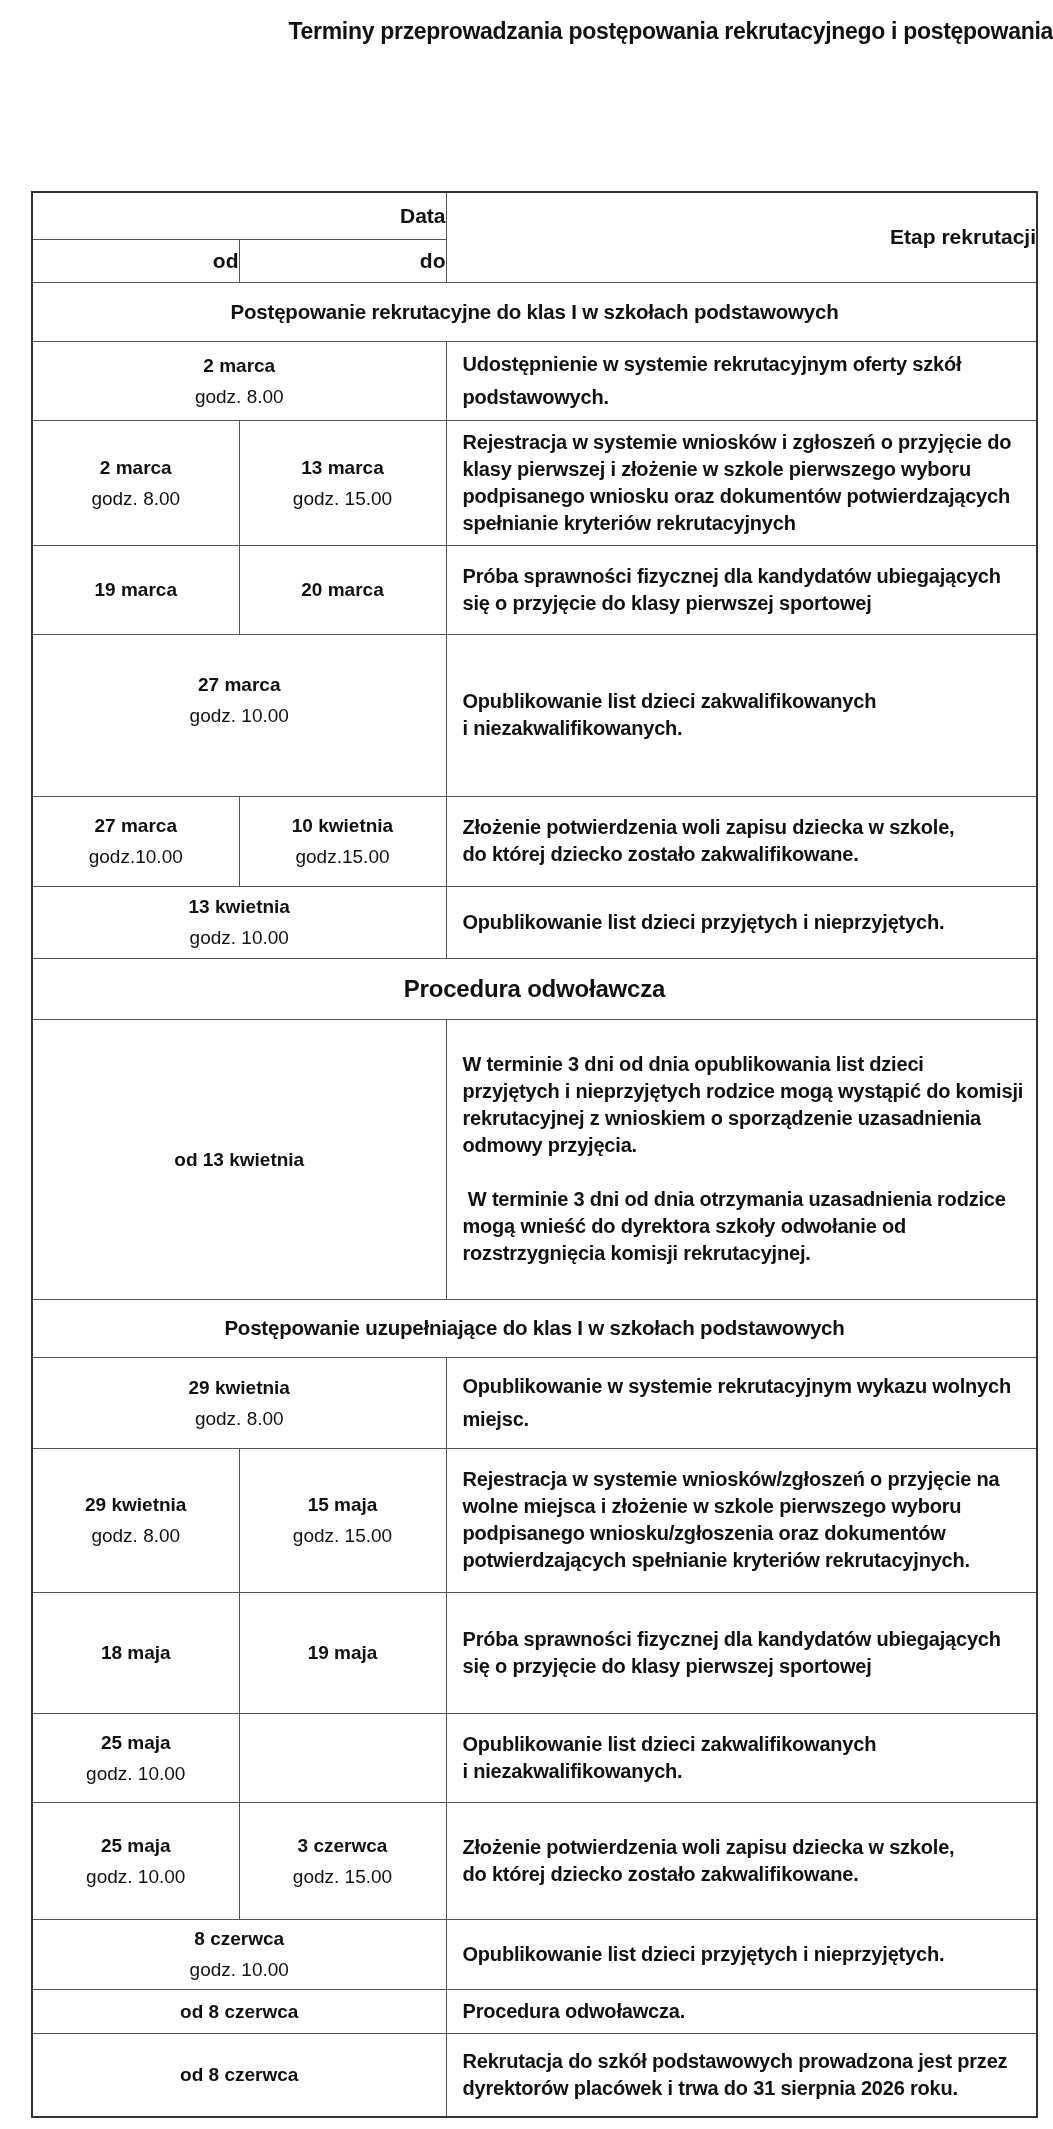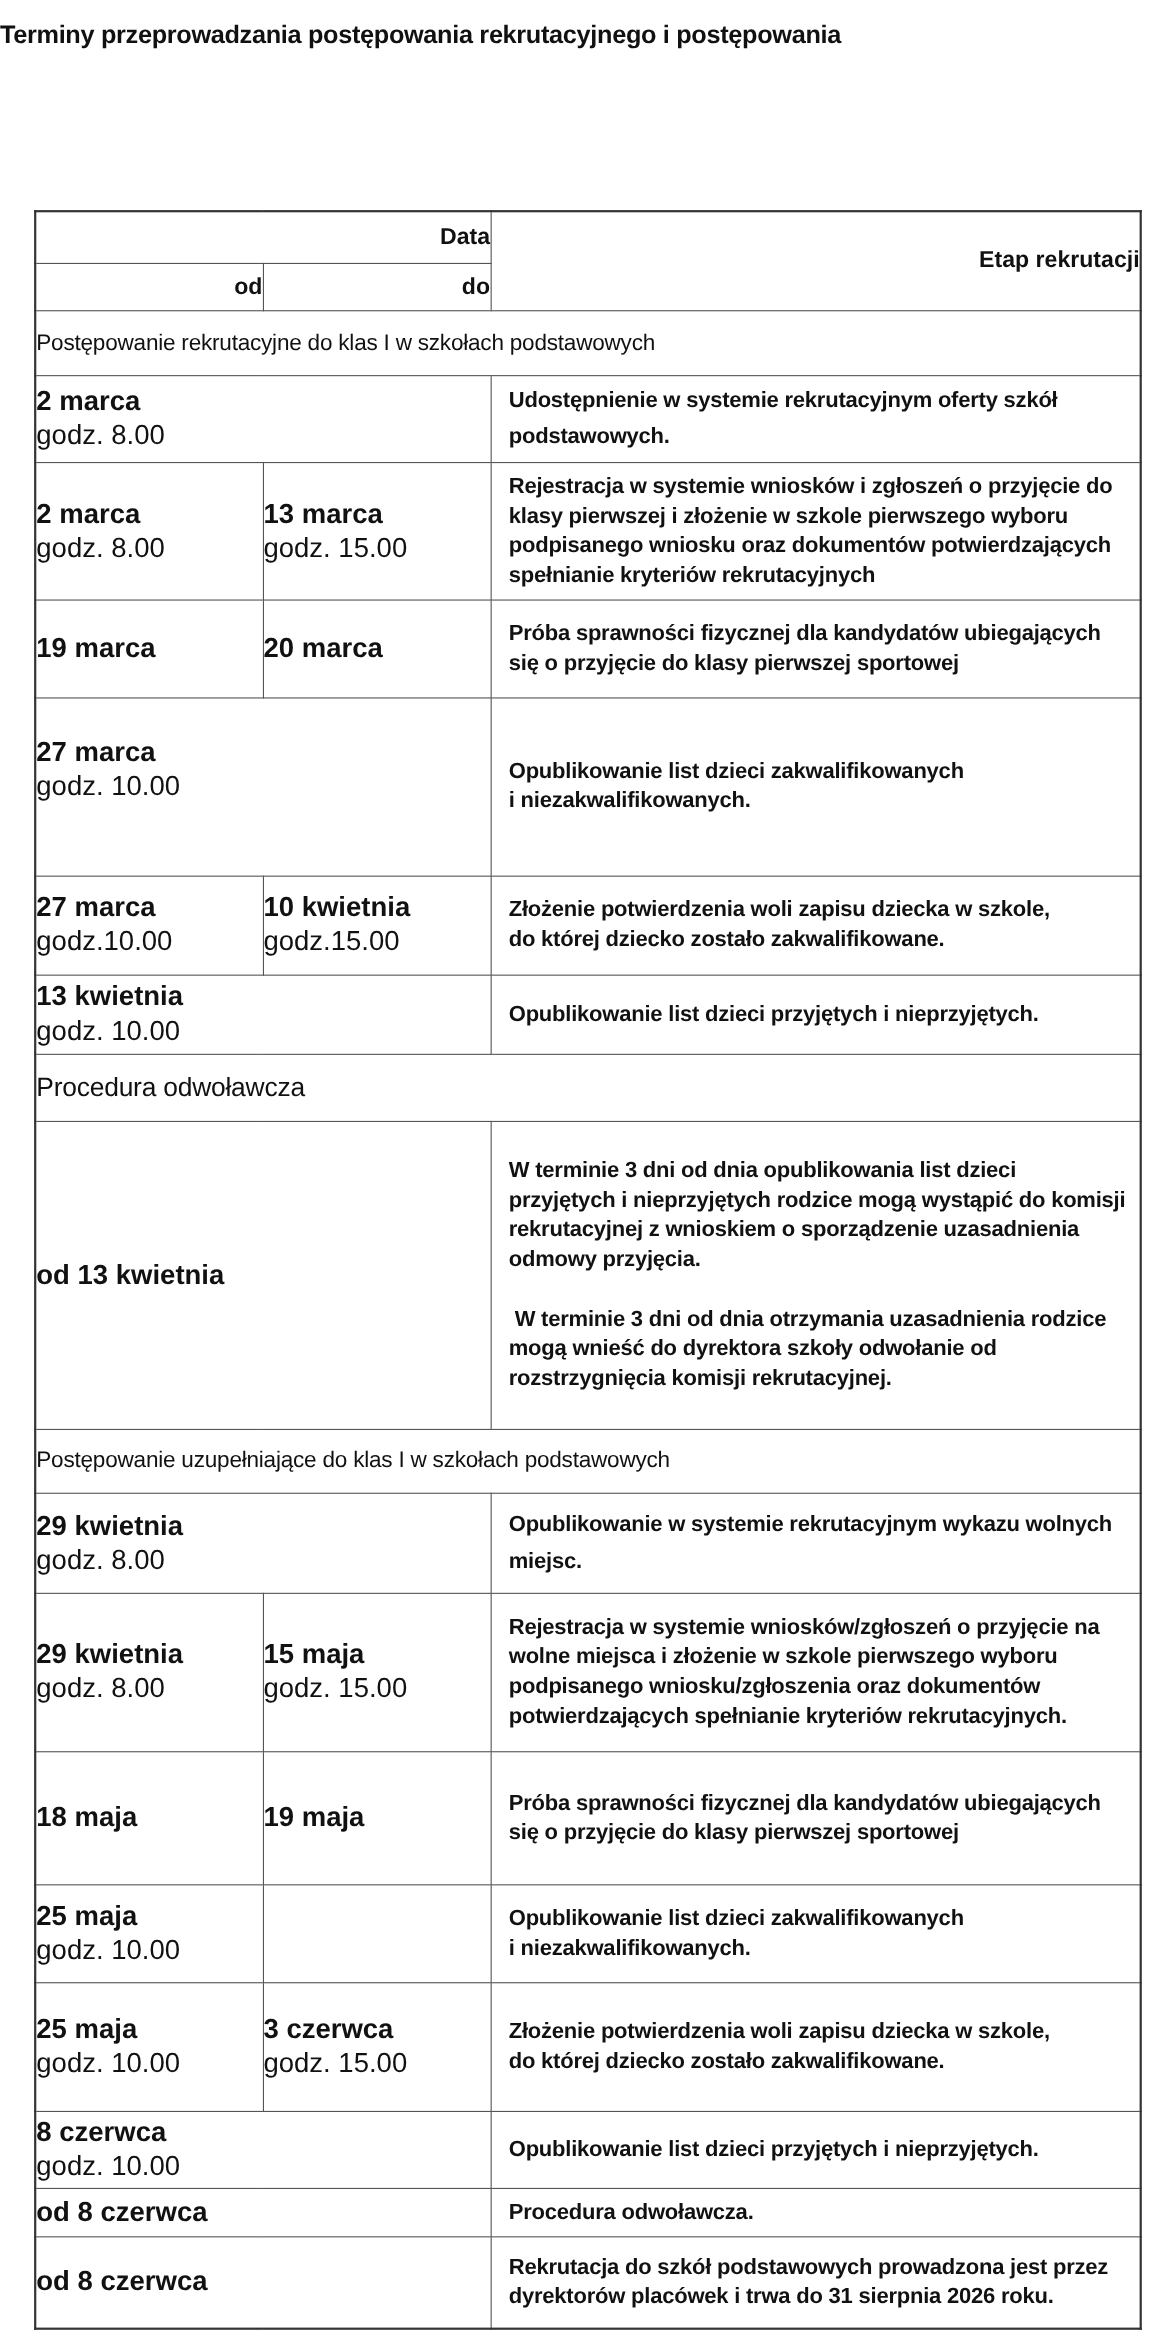--- a/index.html
+++ b/index.html
@@ -1,29 +1,29 @@
 <!DOCTYPE html>
 <html><head>
 <meta charset="utf-8">
 <style>
   html, body { margin: 0; padding: 0; background: #ffffff; }
   body { width: 1053px; height: 2129px; position: relative; overflow: hidden;
          font-family: "Liberation Sans", sans-serif; color: #111; }
-  .title-block { position: absolute; left: 0; top: 16px; width: 1053px; text-align: left; }
+  .title-block { position: absolute; left: 0; top: 16px; width: 1053px; text-align: right; }
   .title-line { font-weight: bold; font-size: 23px; line-height: 30px; letter-spacing: -0.3px; display: block; }
   .subtitle { font-size: 22px; line-height: 30px; display: block; letter-spacing: -0.3px; }
   table.sched { position: absolute; left: 31px; top: 191px; width: 1005px;
                 border-collapse: collapse; table-layout: fixed; }
   table.sched td, table.sched th { border: 1.5px solid #555; padding: 0; vertical-align: middle; }
   table.sched { border: 2px solid #333; }
   col.c1 { width: 207px; } col.c2 { width: 207px; } col.c3 { width: 591px; }
   .hdr { font-weight: bold; font-size: 21px; text-align: right; }
-  .sec { font-weight: normal; font-size: 20.5px; letter-spacing: -0.2px; }
+  .sec { font-weight: bold; font-size: 20.5px; text-align: center; letter-spacing: -0.2px; }
   .sec.big { font-size: 24px; }
-  .date { font-size: 25px; line-height: 31px; }
+  .date { text-align: center; font-size: 19px; line-height: 31px; }
   .date b { display: block; font-weight: bold; }
   .date span { display: block; }
   .stage { font-size: 20px; line-height: 27px; padding: 0 12px 0 16px !important; text-align: left; letter-spacing: -0.2px; font-weight: bold; }
   .stage p { margin: 0; }
   .stage .gap { height: 27px; }
   .stage.tall { line-height: 33px; }
   .top-pad { vertical-align: top !important; padding-top: 34px !important; }
 </style>
 </head>
 <body>

